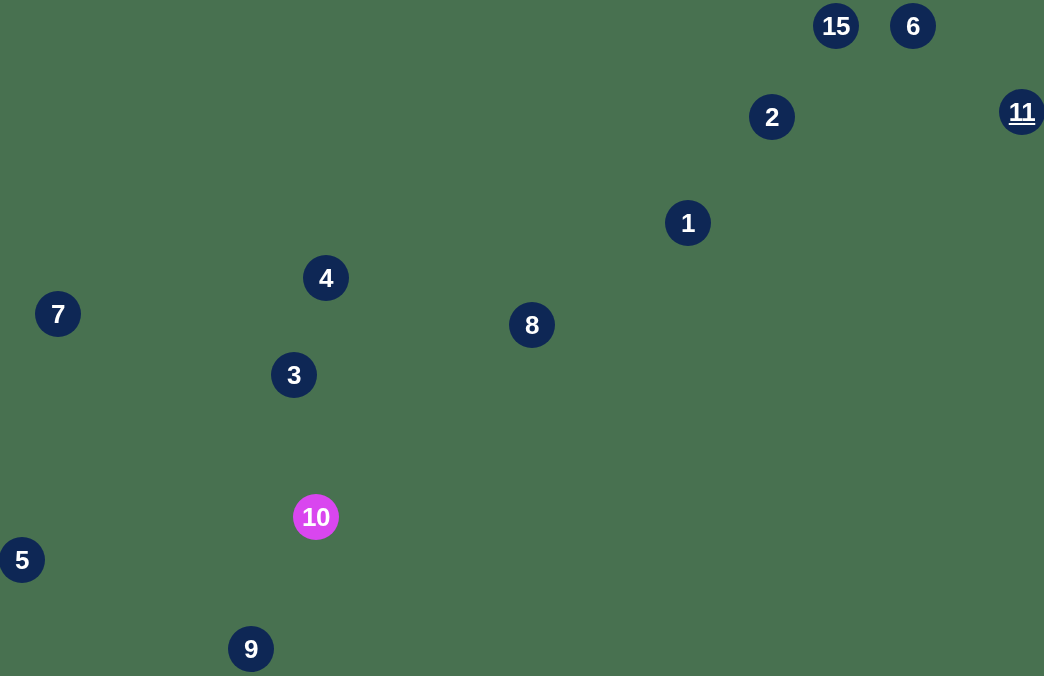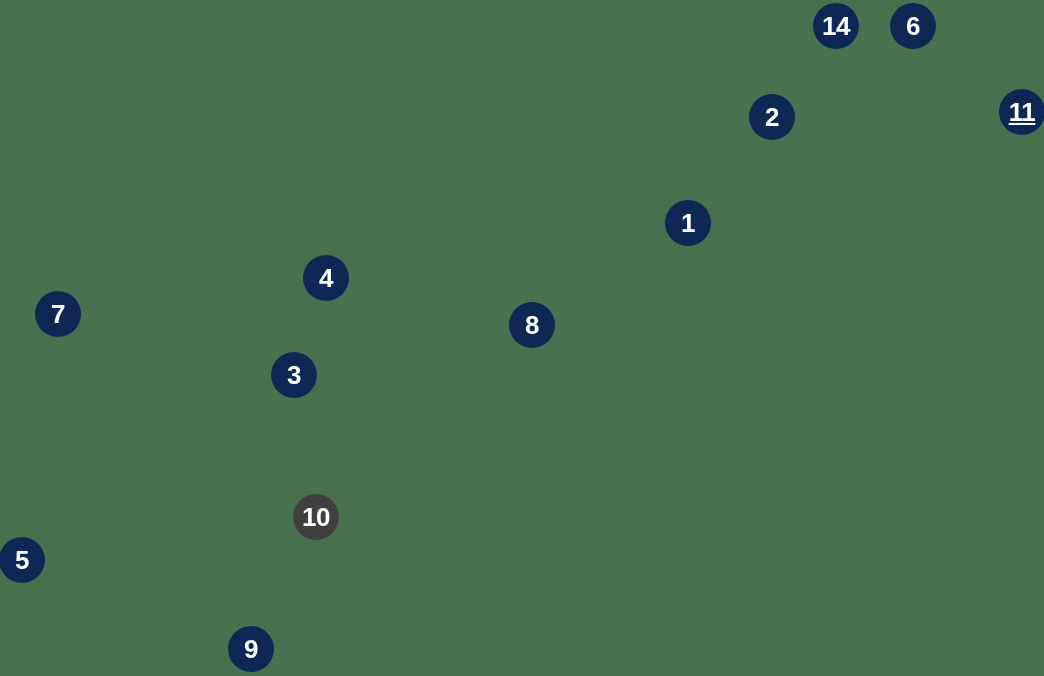--- a/index.html
+++ b/index.html
@@ -36,16 +36,16 @@
 <div class="stage" style="width: 1044px; height: 676px; background: rgb(72, 113, 80);">
     <div class="marker" style="left: 688px; top: 223px; width: 46px; height: 46px; background: rgb(14, 39, 85); color: rgb(255, 255, 255);">1</div>
     <div class="marker" style="left: 772px; top: 117px; width: 46px; height: 46px; background: rgb(14, 39, 85); color: rgb(255, 255, 255);">2</div>
     <div class="marker" style="left: 294px; top: 375px; width: 46px; height: 46px; background: rgb(14, 39, 85); color: rgb(255, 255, 255);">3</div>
     <div class="marker" style="left: 326px; top: 278px; width: 46px; height: 46px; background: rgb(14, 39, 85); color: rgb(255, 255, 255);">4</div>
     <div class="marker" style="left: 22px; top: 560px; width: 46px; height: 46px; background: rgb(14, 39, 85); color: rgb(255, 255, 255);">5</div>
     <div class="marker" style="left: 913px; top: 26px; width: 46px; height: 46px; background: rgb(14, 39, 85); color: rgb(255, 255, 255);">6</div>
     <div class="marker" style="left: 58px; top: 314px; width: 46px; height: 46px; background: rgb(14, 39, 85); color: rgb(255, 255, 255);">7</div>
     <div class="marker" style="left: 532px; top: 325px; width: 46px; height: 46px; background: rgb(14, 39, 85); color: rgb(255, 255, 255);">8</div>
     <div class="marker" style="left: 251px; top: 649px; width: 46px; height: 46px; background: rgb(14, 39, 85); color: rgb(255, 255, 255);">9</div>
-    <div class="marker" style="left: 316px; top: 517px; width: 46px; height: 46px; background: #404040; color: rgb(255, 255, 255);">10</div>
+    <div class="marker" style="left: 316px; top: 517px; width: 46px; height: 46px; background: #d946ef; color: rgb(255, 255, 255);">10</div>
     <div class="marker" style="left: 1022px; top: 112px; width: 46px; height: 46px; background: rgb(14, 39, 85); color: rgb(255, 255, 255); text-decoration: underline;">11</div>
-    <div class="marker" style="left: 836px; top: 26px; width: 46px; height: 46px; background: rgb(14, 39, 85); color: rgb(255, 255, 255);">14</div>
+    <div class="marker" style="left: 836px; top: 26px; width: 46px; height: 46px; background: rgb(14, 39, 85); color: rgb(255, 255, 255);">15</div>
   </div>
 
 </body></html>

